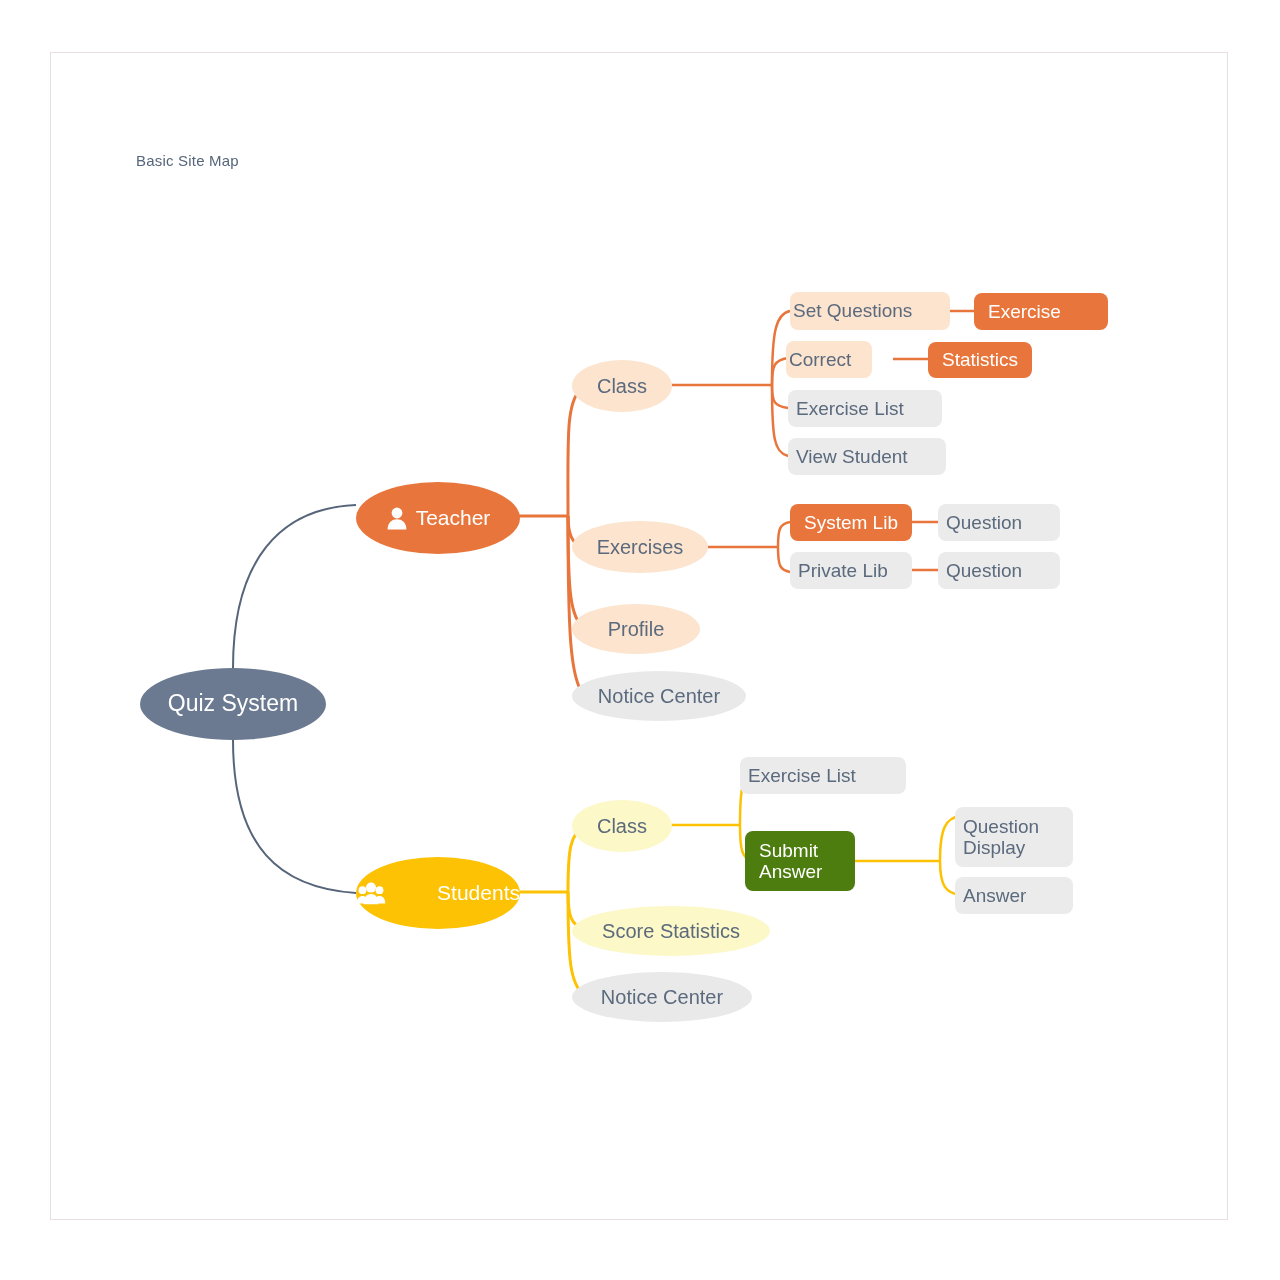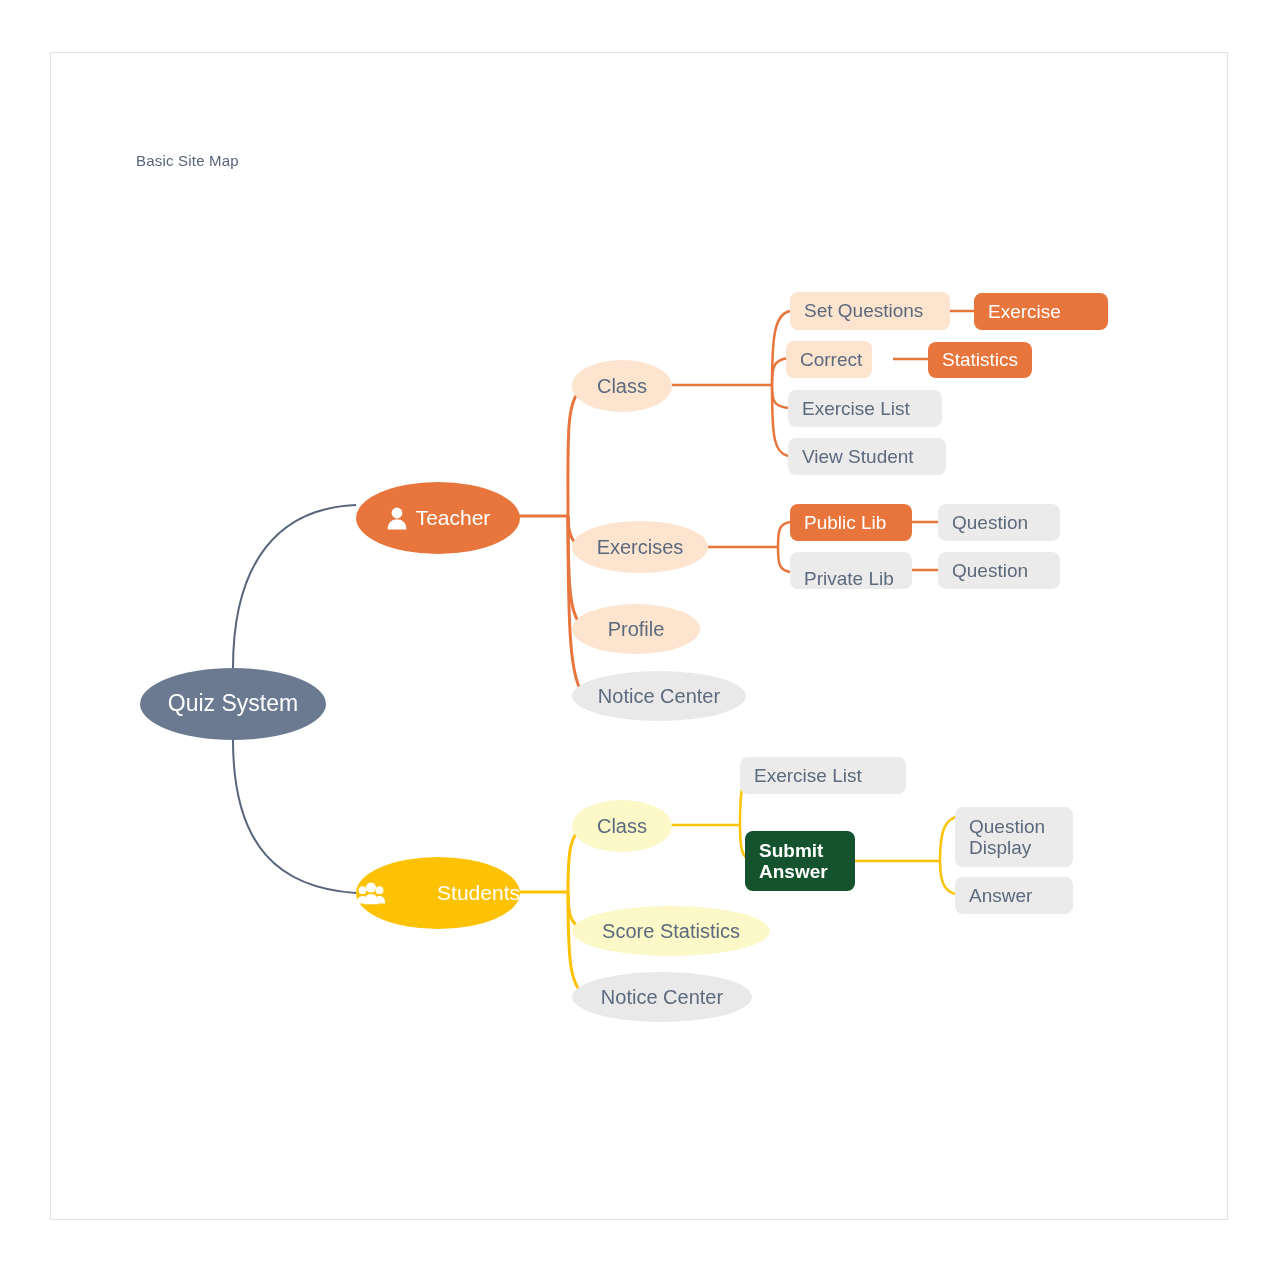--- a/index.html
+++ b/index.html
@@ -100,43 +100,42 @@
   .e-gray {
     background: #e9e9e9;
     color: #5b6a7d;
     font-size: 20px;
   }
   
   .r-peach {
     background: #fde4cf;
     color: #5b6a7d;
     font-size: 19px;
-    padding-left: 14px;
+    padding-left: 3px;
   }
   
   .r-orange {
     background: #e8763c;
     color: #ffffff;
     font-size: 19px;
     padding-left: 14px;
   }
   
   .r-gray {
     background: #ebebeb;
     color: #5b6a7d;
     font-size: 19px;
-    padding-left: 14px;
+    padding-left: 8px;
   }
   
   .r-amber {
-    background: #14532d;
+    background: #4d7c0f;
     color: #ffffff;
     font-size: 19px;
     padding-left: 14px;
-    font-weight: bold;
   }
   .icon-person, .icon-group {
     display: inline-block;
     flex: none;
     margin-right: 8px;
     line-height: 0;
   }
   .icon-person svg, .icon-group svg { display: block; }
   .two-line { white-space: normal; }
 </style>
@@ -252,28 +251,28 @@
 
   <div class="node rect r-gray" style="left:788px; top:390px; width:154px; height:37px;">
     <span class="lbl">Exercise List</span>
   </div>
 
   <div class="node rect r-gray" style="left:788px; top:438px; width:158px; height:37px;">
     <span class="lbl">View Student</span>
   </div>
 
   <div class="node rect r-orange" style="left:790px; top:504px; width:122px; height:37px;">
-    <span class="lbl">Public Lib</span>
+    <span class="lbl">System Lib</span>
   </div>
 
   <div class="node rect r-gray" style="left:938px; top:504px; width:122px; height:37px;">
     <span class="lbl">Question</span>
   </div>
 
-  <div class="node rect r-gray" style="left:790px; top:552px; width:122px; height:37px;align-items:flex-end;">
+  <div class="node rect r-gray" style="left:790px; top:552px; width:122px; height:37px;">
     <span class="lbl">Private Lib</span>
   </div>
 
   <div class="node rect r-gray" style="left:938px; top:552px; width:122px; height:37px;">
     <span class="lbl">Question</span>
   </div>
 
   <div class="node ellipse e-yellow" style="left:572px; top:800px; width:100px; height:52px;">
     <span class="lbl">Class</span>
   </div>

